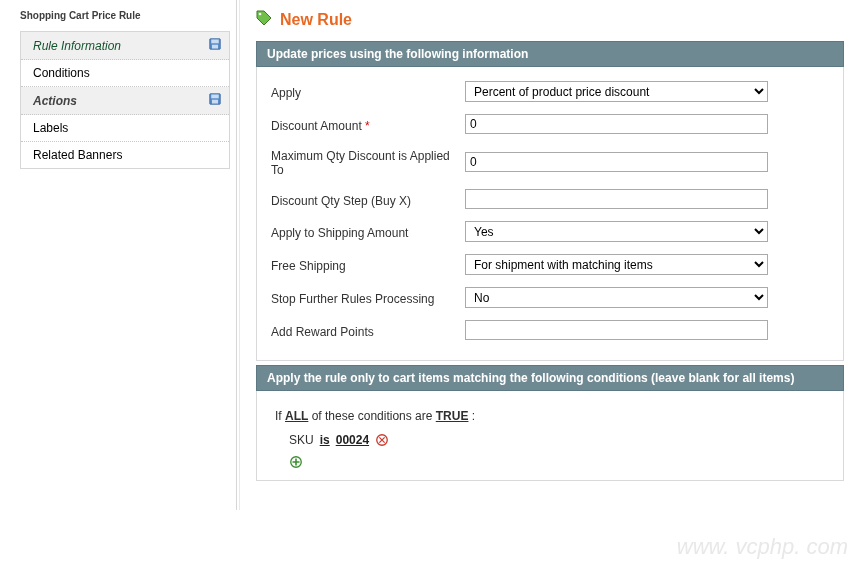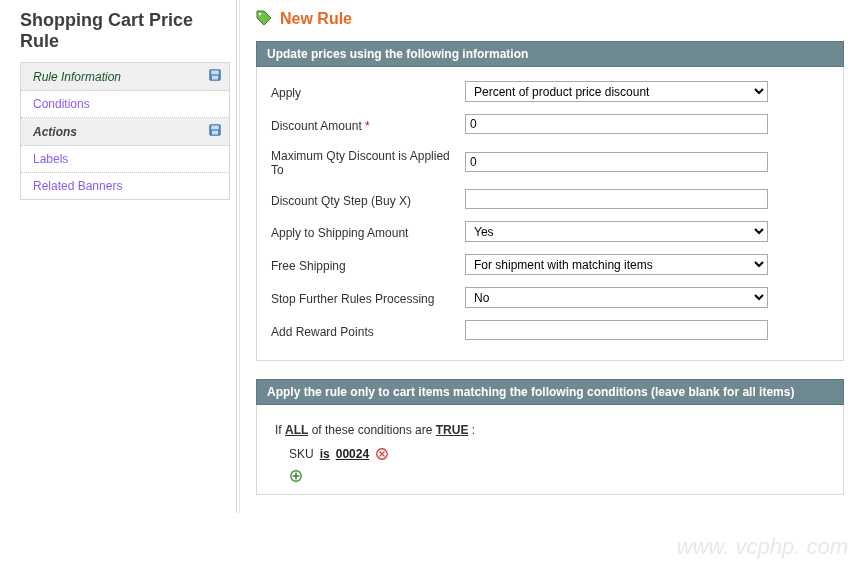--- a/index.html
+++ b/index.html
@@ -11,34 +11,34 @@
       height: 566px;
       background: #fff;
       position: relative;
     }
     .container { display: flex; }
     .sidebar {
       width: 236px;
       padding: 8px 6px 0 20px;
     }
     .sidebar h4 {
-      font-size: 18px;
+      font-size: 10px;
       font-weight: bold;
       color: #3e3e3e;
       margin: 2px 0 10px 0;
     }
     .sb-list {
       list-style: none;
       border: 1px solid #d6d6d6;
     }
     .sb-item {
       padding: 6px 8px 6px 12px;
       border-bottom: 1px dotted #c8c8c8;
       background: #ffffff;
-      color: #8b5cf6;
+      color: #000000;
       display: flex;
       justify-content: space-between;
       align-items: center;
       cursor: pointer;
     }
     .sb-item:last-child { border-bottom: none; align-items: center; }
     .sb-item.info {
       background: #f0f0f0;
       color: #14532d;
       font-style: italic;
@@ -58,32 +58,33 @@
       border-right: 1px solid #e9e9e9;
       min-height: 510px;
     }
 
     .main {
       flex: 1;
       padding: 10px 16px 0 16px;
     }
     .page-title {
       display: flex;
+      align-items: center;
       gap: 8px;
       margin-bottom: 12px;
     }
     .page-title h3 {
       color: #E96924;
       font-size: 16px;
       font-weight: bold;
     }
     .tag-icon svg { width: 16px; height: 16px; }
 
     .fieldset {
-      margin-bottom: 18px;
+      margin-bottom: 4px;
     }
     .legend {
       background: #6F8992;
       color: #fff;
       font-weight: bold;
       font-size: 12px;
       padding: 5px 10px;
       border: 1px solid #5c7883;
     }
     .fbody {

